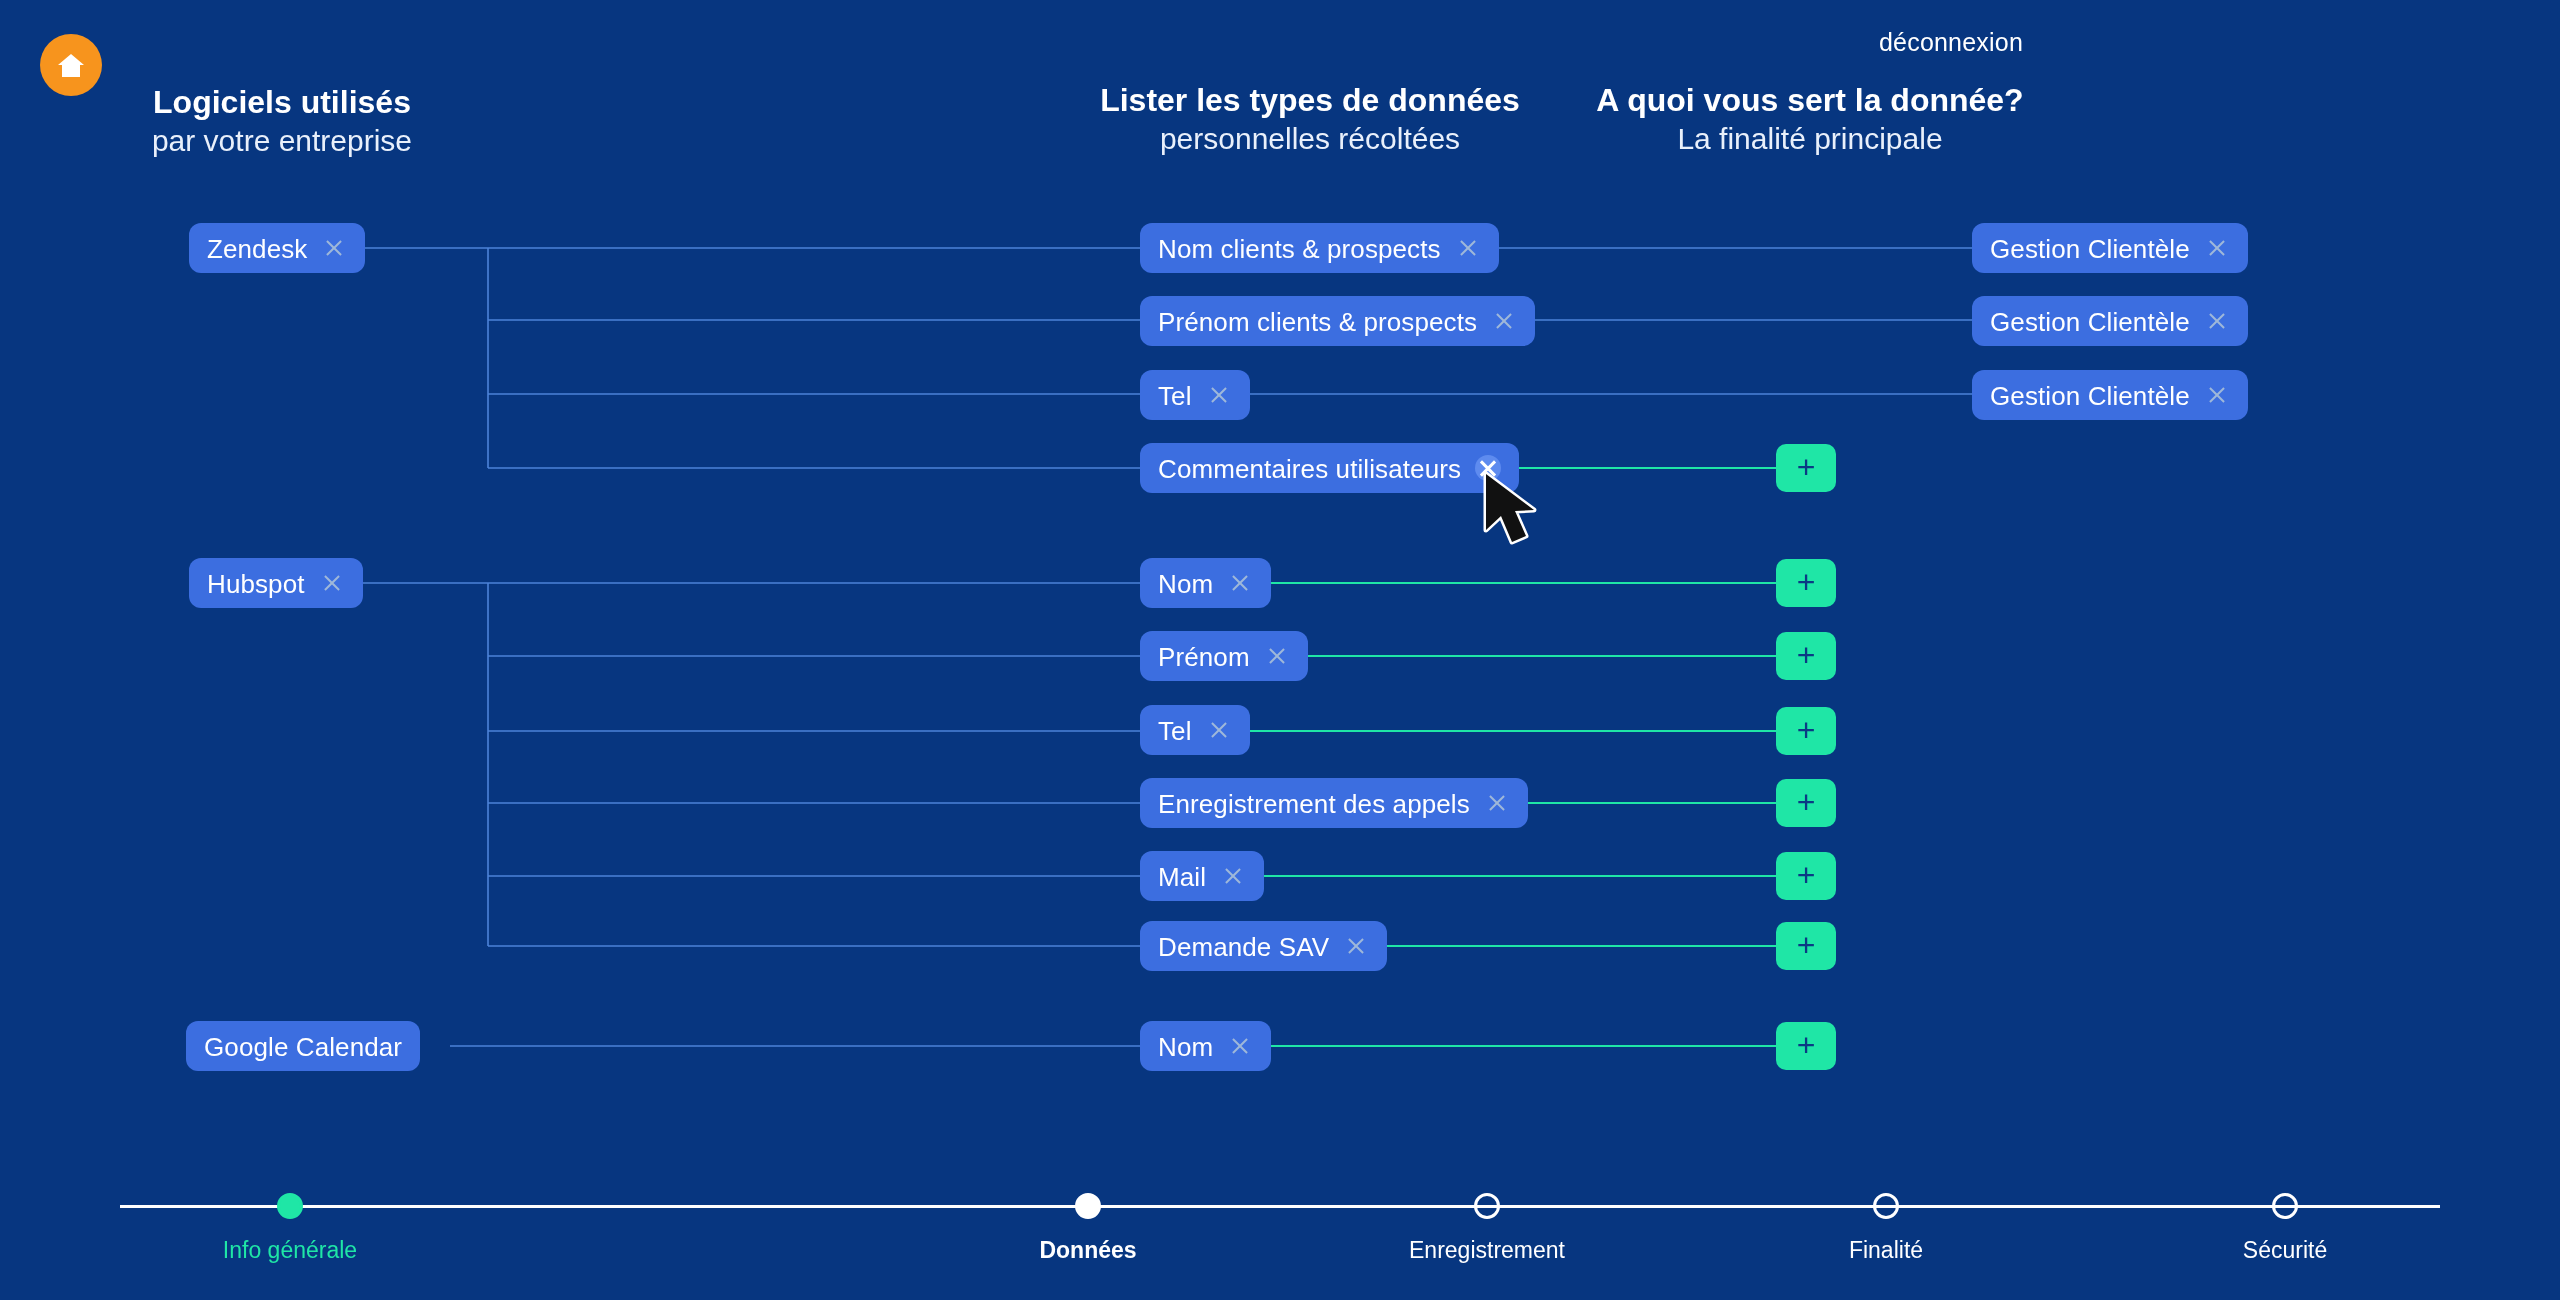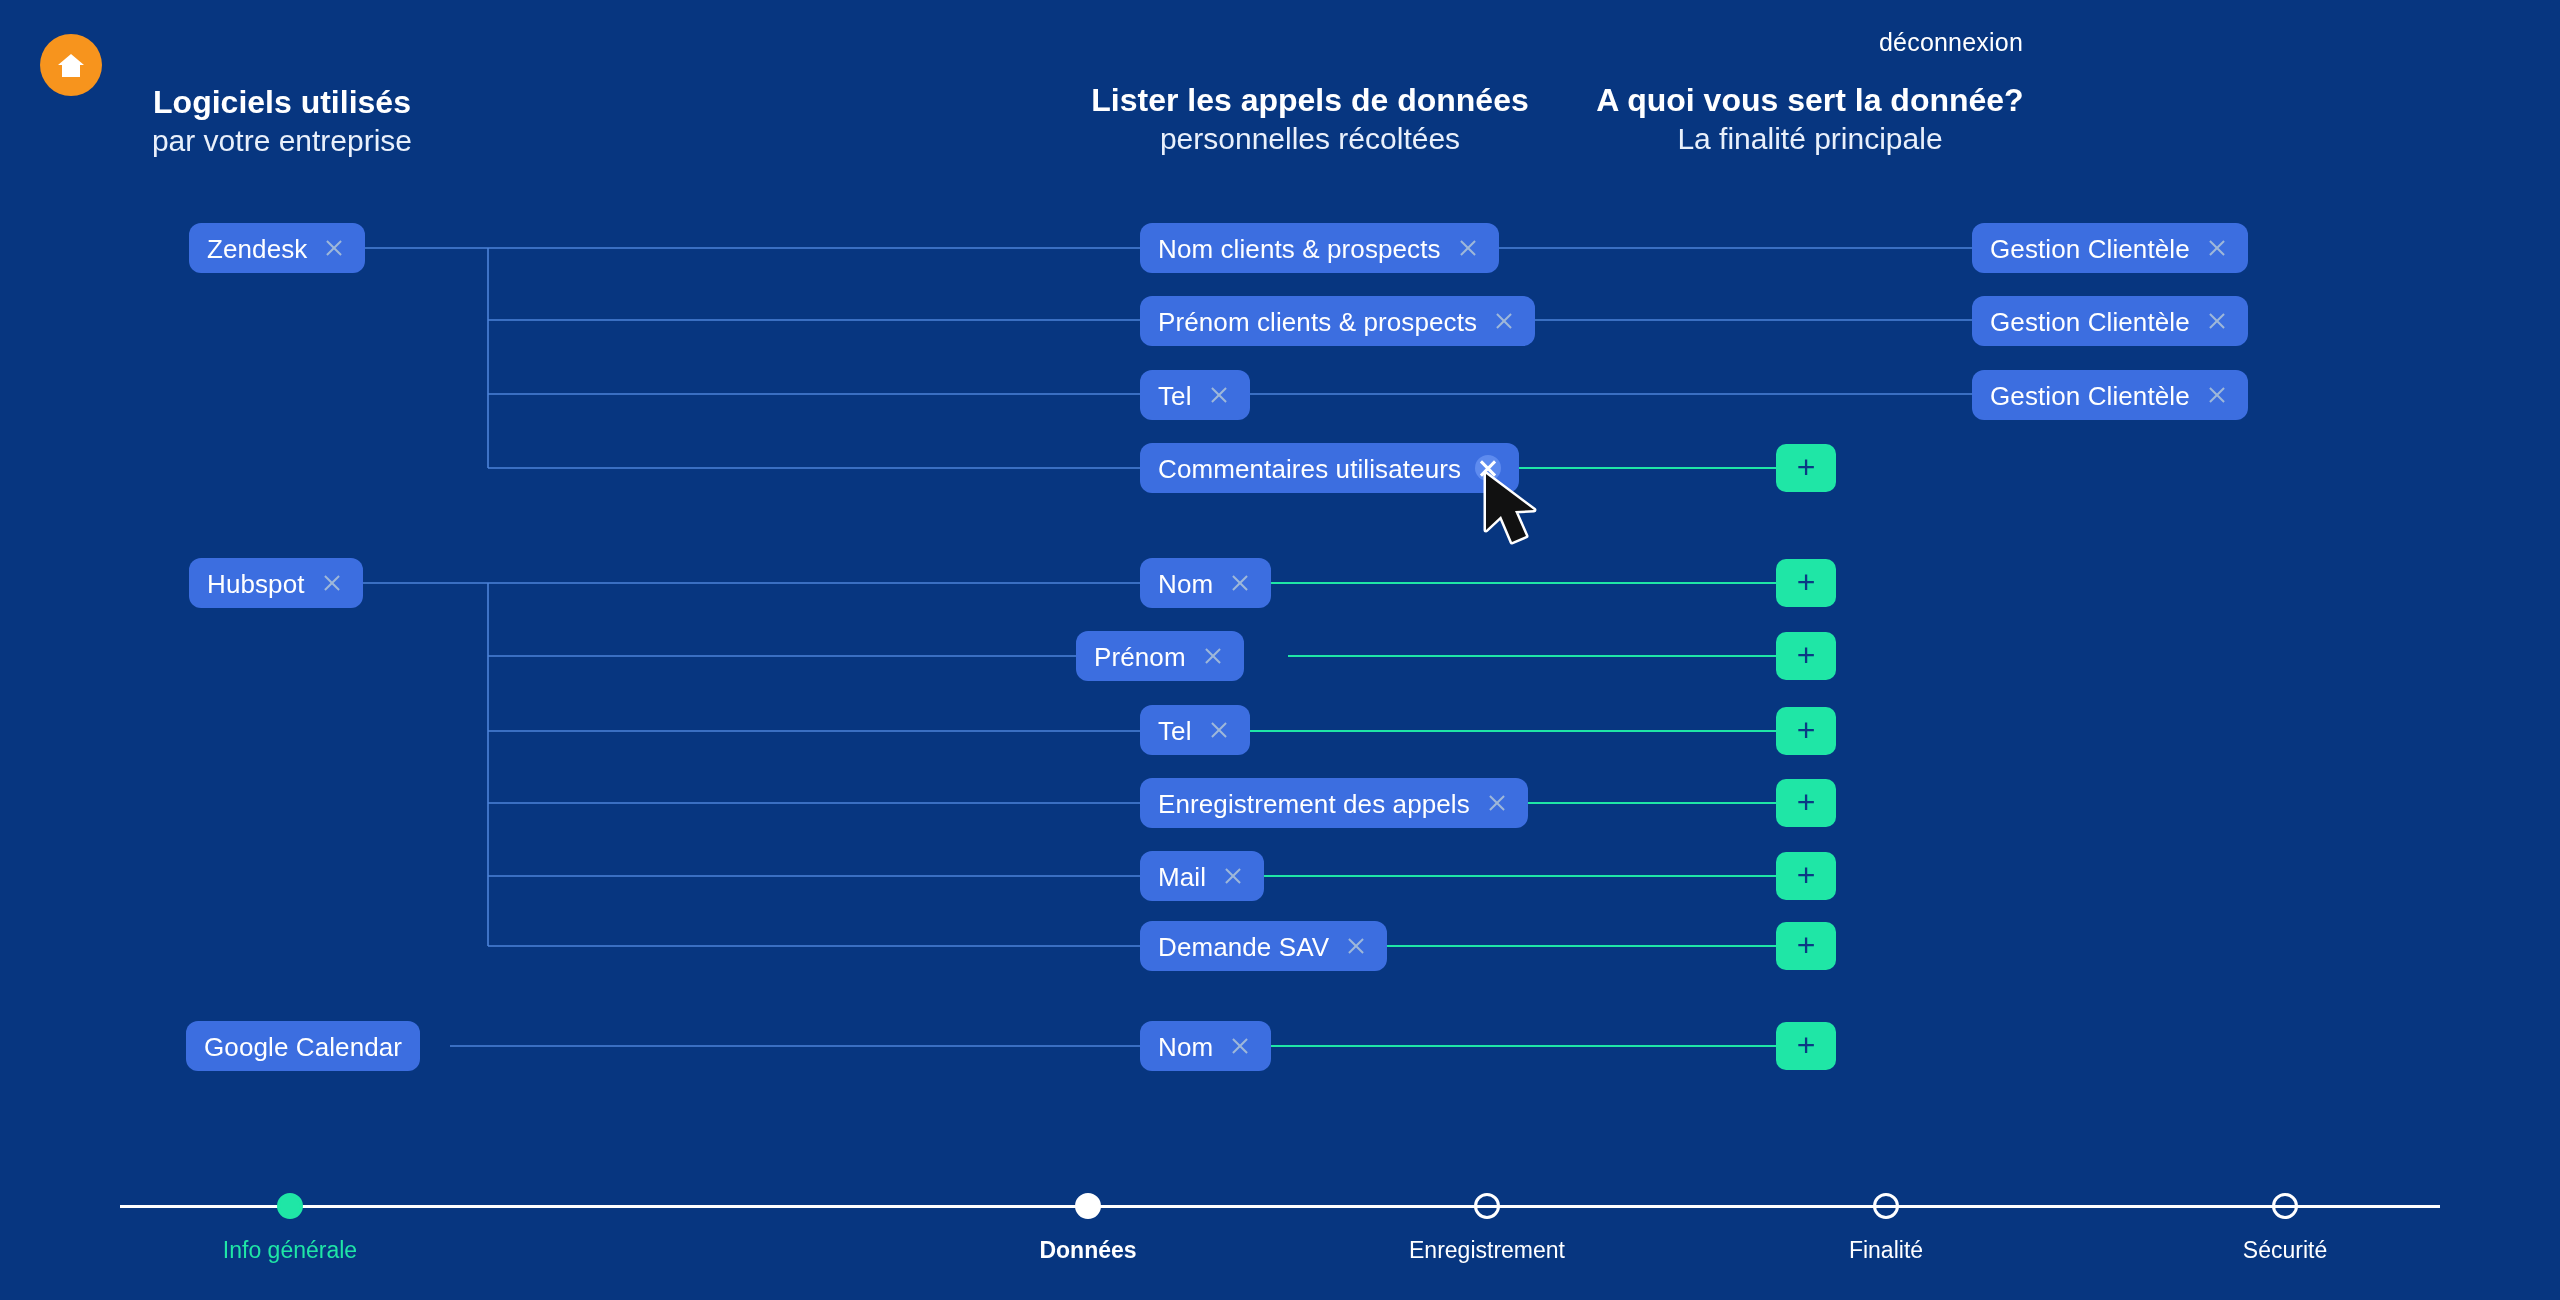--- a/index.html
+++ b/index.html
@@ -209,21 +209,21 @@
     </span>
   </div>
 
   <div class="logout">déconnexion</div>
 
   <div class="col-head" id="head-0">
     <div class="t1">Logiciels utilisés</div>
     <div class="t2">par votre entreprise</div>
   </div>
   <div class="col-head" id="head-1">
-    <div class="t1">Lister les appels de données</div>
+    <div class="t1">Lister les types de données</div>
     <div class="t2">personnelles récoltées</div>
   </div>
   <div class="col-head" id="head-2">
     <div class="t1">A quoi vous sert la donnée?</div>
     <div class="t2">La finalité principale</div>
   </div>
 
   <svg id="wires">
     <g stroke="#4d83d8" stroke-width="1.6" fill="none">
 
@@ -287,21 +287,21 @@
     <span class="x"></span>
   </div>
   <div class="pill" style="left:1140px; top:443px;">
     <span class="lbl">Commentaires utilisateurs</span>
     <span class="x hot"></span>
   </div>
   <div class="pill" style="left:1140px; top:558px;">
     <span class="lbl">Nom</span>
     <span class="x"></span>
   </div>
-  <div class="pill" style="left:1076px; top:631px;">
+  <div class="pill" style="left:1140px; top:631px;">
     <span class="lbl">Prénom</span>
     <span class="x"></span>
   </div>
   <div class="pill" style="left:1140px; top:705px;">
     <span class="lbl">Tel</span>
     <span class="x"></span>
   </div>
   <div class="pill" style="left:1140px; top:778px;">
     <span class="lbl">Enregistrement des appels</span>
     <span class="x"></span>

